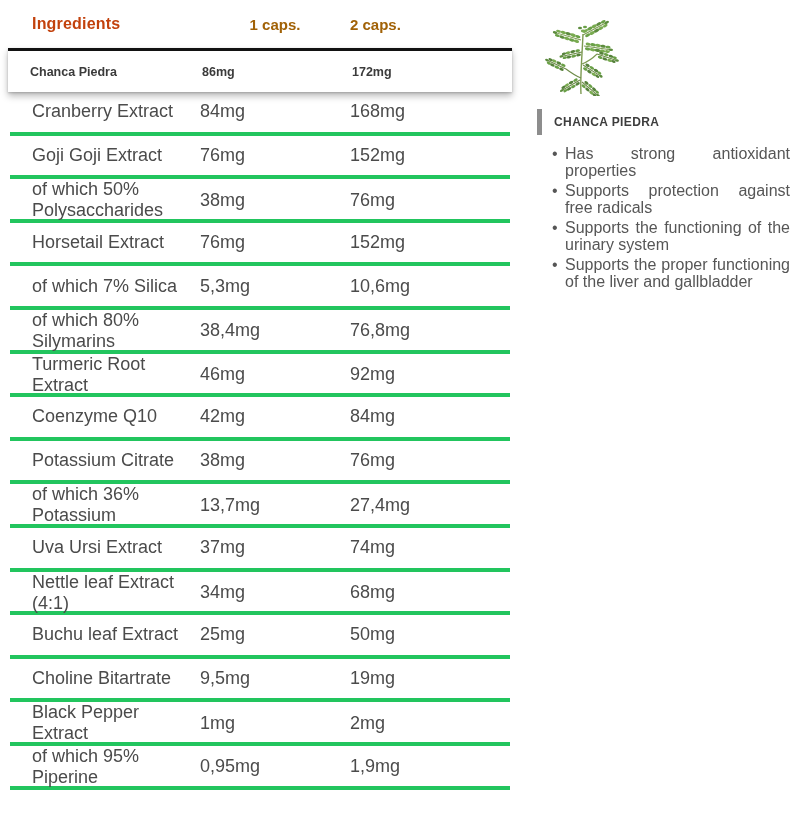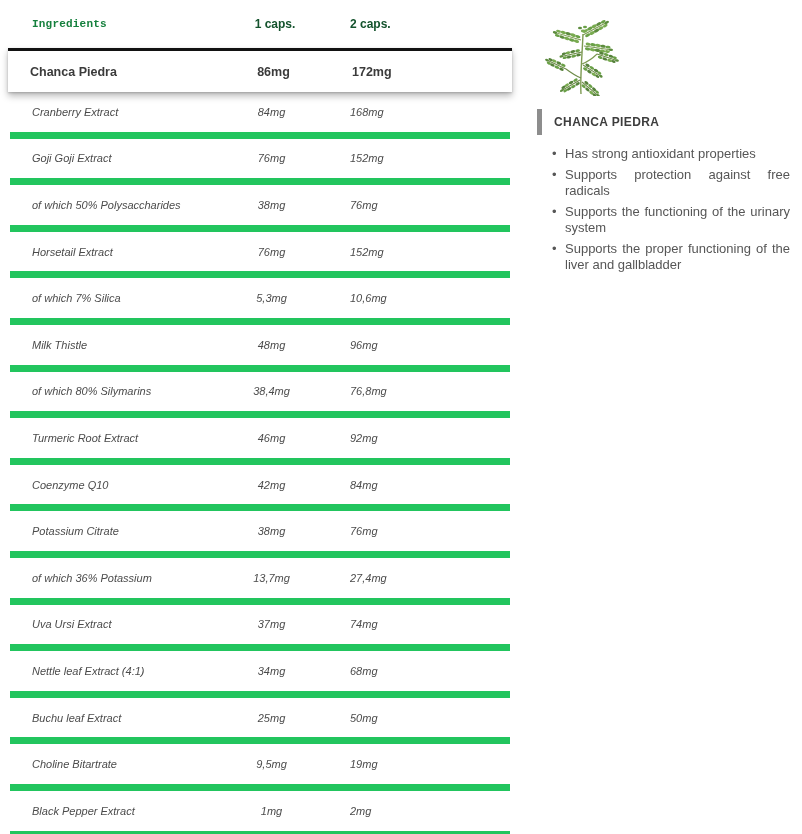--- a/index.html
+++ b/index.html
@@ -26,53 +26,51 @@
   .grid-row {
     display: grid;
     grid-template-columns: 1fr 150px 160px;
     align-items: center;
   }
   .table-header {
     height: 48px;
   }
   .th-name {
     padding-left: 22px;
-    font-size: 11px;
+    font-size: 16px;
     font-weight: bold;
-    color: #15803d;
+    color: #c2410c;
     letter-spacing: 0.2px;
-    font-family: Liberation Mono, monospace;
-  }
-  .th-val { font-size: 12px; font-weight: bold; color: #14532d; }
+  }
+  .th-val { font-size: 15px; font-weight: bold; color: #a16207; }
   .th-c1 { text-align: center; }
   .th-c2 { text-align: left; padding-right: 16px; }
 
   .highlight-card {
     position: relative;
     z-index: 2;
     height: 41px;
     margin: 0 -2px;
     background: #ffffff;
     border-top: 3px solid #121212;
     box-shadow: 0 4px 7px rgba(0,0,0,0.28), 0 1px 2px rgba(0,0,0,0.18);
     font-size: 12.5px;
     font-weight: bold;
     color: #3b3b3b;
   }
 
   .row {
     height: 39.6px;
-    border-bottom: 7px solid #22c55e;
-    font-size: 11px;
+    border-bottom: 4px solid #22c55e;
+    font-size: 18px;
     color: #4b4b4b;
     background: #ffffff;
-    font-style: italic;
   }
   .cell-name { padding-left: 22px; }
-  .cell-c1 { text-align: center; padding-right: 7px; }
+  .cell-c1 { text-align: left; padding-right: 7px; }
   .cell-c2 { padding-right: 14px; }
 
   
   .info-col {
     position: absolute;
     left: 537px;
     top: 0;
     width: 256px;
   }
   .plant-wrap {
@@ -101,21 +99,21 @@
   .bullets {
     margin: 11px 0 0 15px;
     padding: 0;
     list-style: none;
     width: 238px;
   }
   .bullets li {
     position: relative;
     padding-left: 13px;
     margin-bottom: 4px;
-    font-size: 13px;
+    font-size: 16px;
     line-height: 16.5px;
     color: #565656;
     text-align: justify;
   }
   .bullets li::before {
     content: "\2022";
     position: absolute;
     left: 0;
     top: 0;
     color: #565656;
@@ -166,25 +164,20 @@
           <div class="cell-c1">76mg</div>
           <div class="cell-c2">152mg</div>
         </div>
 
         <div class="grid-row row">
           <div class="cell-name">of which 7% Silica</div>
           <div class="cell-c1">5,3mg</div>
           <div class="cell-c2">10,6mg</div>
         </div>
 
-        <div class="grid-row row">
-          <div class="cell-name">Milk Thistle</div>
-          <div class="cell-c1">48mg</div>
-          <div class="cell-c2">96mg</div>
-        </div>
 
         <div class="grid-row row">
           <div class="cell-name">of which 80% Silymarins</div>
           <div class="cell-c1">38,4mg</div>
           <div class="cell-c2">76,8mg</div>
         </div>
 
         <div class="grid-row row">
           <div class="cell-name">Turmeric Root Extract</div>
           <div class="cell-c1">46mg</div>

